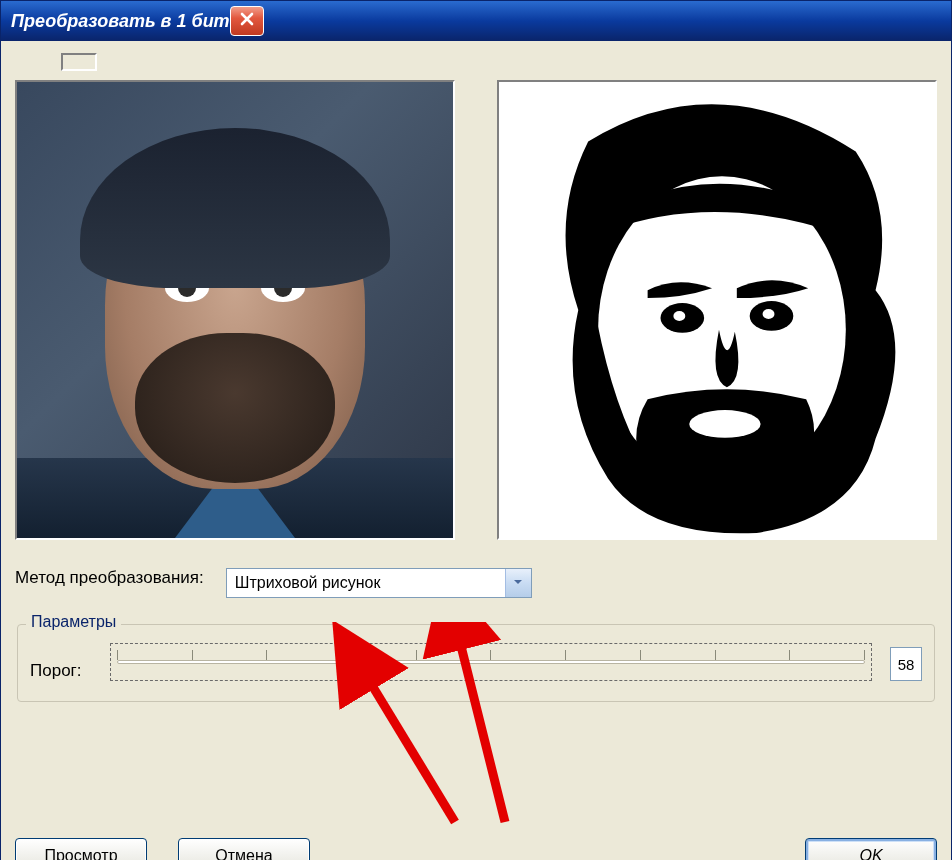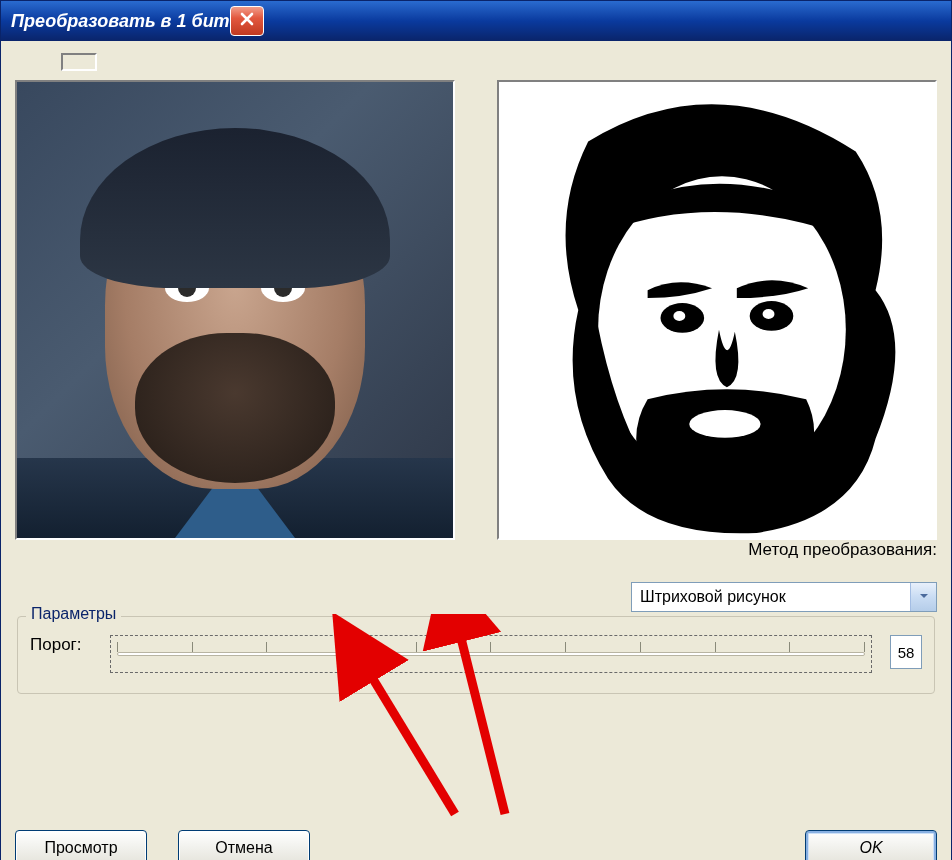--- a/index.html
+++ b/index.html
@@ -65,25 +65,25 @@
     border: 2px solid #808080;
     border-right-color: #fff;
     border-bottom-color: #fff;
     box-shadow: inset 1px 1px 0 #404040;
     background: #fff;
     overflow: hidden;
     display:flex; align-items:stretch; justify-content:stretch;
   }
   .preview-box .inner { width:100%; height:100%; }
   .controls {
+    margin-top: 28px;
     display: flex;
-    align-items: flex-end;
+    align-items: flex-start;
     gap: 22px;
     position: relative;
-    flex-direction: column;
   }
   .method-label { font-size: 17px; color:#000; }
   .combo {
     position: relative;
     width: 306px;
     height: 30px;
     border: 1px solid #7f9db9;
     background: #fff;
     display:flex; align-items:center; justify-content:space-between;
     padding-left: 8px;
@@ -91,36 +91,36 @@
   }
   .combo-btn {
     width: 26px; height: 100%;
     background: linear-gradient(to bottom, #e8f0fb 0%, #c9dcf3 50%, #b5cde9 100%);
     border-left: 1px solid #a3bde3;
     display:flex; align-items:center; justify-content:center;
     cursor:pointer;
   }
   .combo-btn svg { width:12px; height:12px; }
   .group {
-    margin-top: 4px;
+    margin-top: 26px;
     border: 1px solid #c9c5b4;
     border-radius: 4px;
     padding: 18px 12px 20px 12px;
     position: relative;
   }
   .group-title {
     position: absolute;
     top: -12px; left: 8px;
     background: #ece9d8;
     padding: 0 5px;
     font-size: 16px;
     color:#0a246a;
   }
   .slider-row {
-    display:flex; align-items:flex-start; gap: 18px;
+    display:flex; align-items:flex-end; gap: 18px;
   }
   .slider-label { font-size: 17px; color:#000; min-width:62px; }
   .slider {
     flex: 1;
     border: 1px dashed #6a6a6a;
     height: 38px;
     position: relative;
     padding: 0 4px;
     background: #ece9d8;
   }

